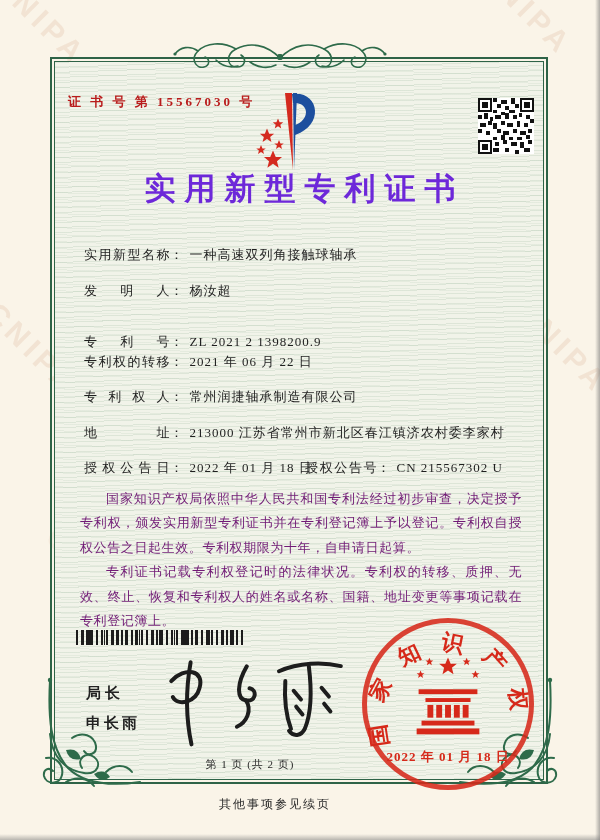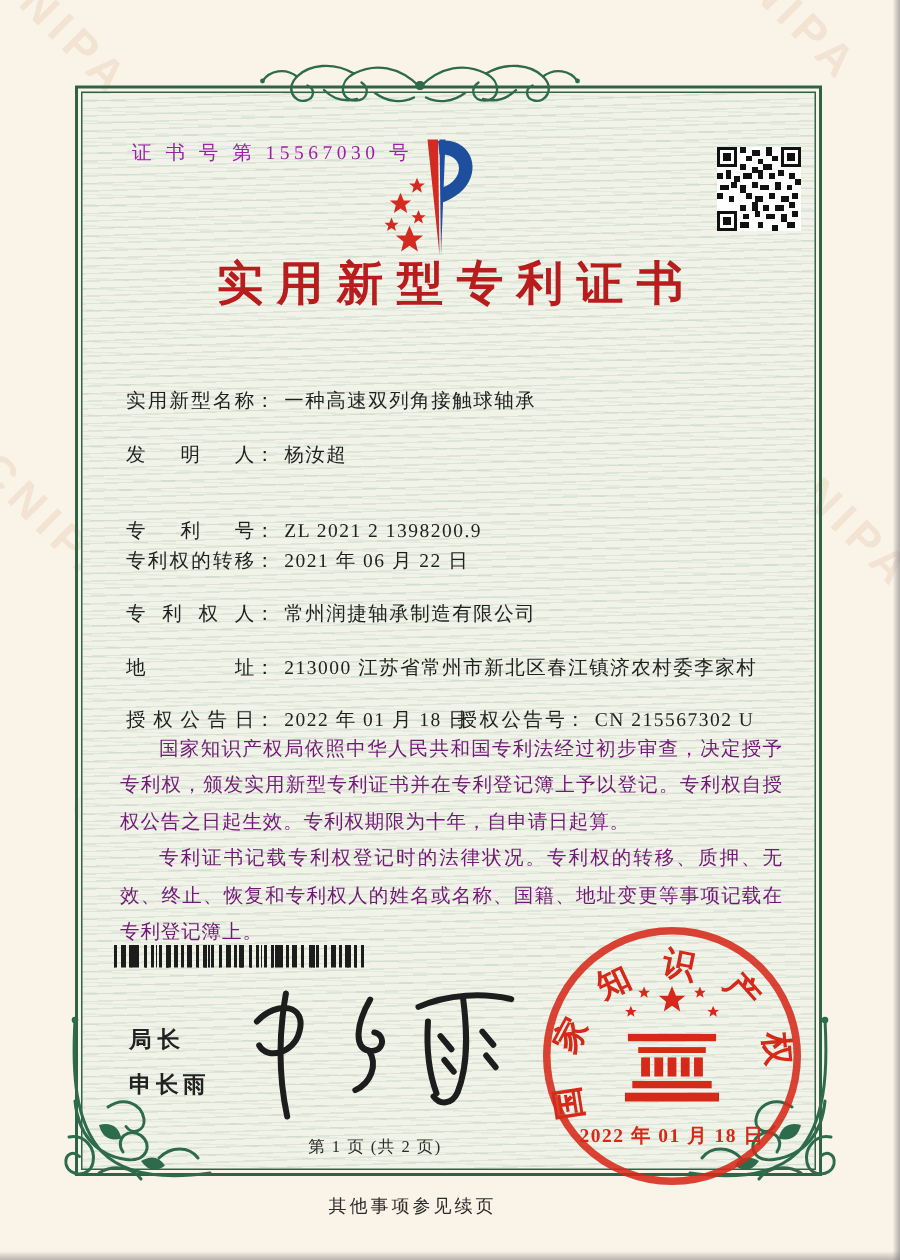--- a/index.html
+++ b/index.html
@@ -25,30 +25,30 @@
   .frame-inner{position:absolute;inset:2px;border:1px solid #2e6347;
      background-color:#f1f3e9;
      background-image:repeating-linear-gradient(178deg,rgba(140,175,145,.20) 0 1px,rgba(0,0,0,0) 1px 5px),
                       repeating-linear-gradient(182deg,rgba(140,175,145,.12) 0 1px,rgba(0,0,0,0) 1px 7px);}
 
   .ornament-top{position:absolute;left:170px;top:36px;width:220px;height:42px;}
   .flourish{position:absolute;width:112px;height:118px;}
   .flourish.bl{left:36px;top:676px;}
   .flourish.br{left:452px;top:676px;transform:scaleX(-1);}
 
-  .cert-no{position:absolute;left:88px;top:93px;font-size:13px;letter-spacing:3px;color:#a21caf;}
+  .cert-no{position:absolute;left:68px;top:93px;font-size:13px;letter-spacing:3px;color:#b91c1c;font-weight:bold;}
 
   .logo{position:absolute;left:252px;top:90px;width:74px;height:84px;}
   .qr{position:absolute;left:478px;top:98px;width:56px;height:56px;}
 
   .title{position:absolute;left:0;top:168px;width:600px;text-align:center;
-         font-size:31px;font-weight:bold;color:#b91c1c;letter-spacing:9px;text-indent:9px;}
+         font-size:31px;font-weight:bold;color:#6d28d9;letter-spacing:9px;text-indent:9px;}
 
   .frow{position:absolute;left:84px;width:450px;font-size:13px;color:#1f1f1f;
-        letter-spacing:.5px;white-space:nowrap;margin-top:12px;}
+        letter-spacing:.5px;white-space:nowrap;}
   .flabel{display:inline-block;width:86px;text-align:justify;text-align-last:justify;
           vertical-align:bottom;}
   .fcolon{display:inline-block;margin-right:6px;}
   .fvalue{letter-spacing:1px;}
   .fpair2{position:absolute;left:221px;top:0;white-space:nowrap;}
   .fpair2 .flabel{width:72px;}
 
   .paras{position:absolute;left:80px;top:487px;width:442px;font-size:13px;
          line-height:1.88;color:#701a75;letter-spacing:.6px;text-align:justify;}
   .paras p{margin:0;text-indent:2em;}

